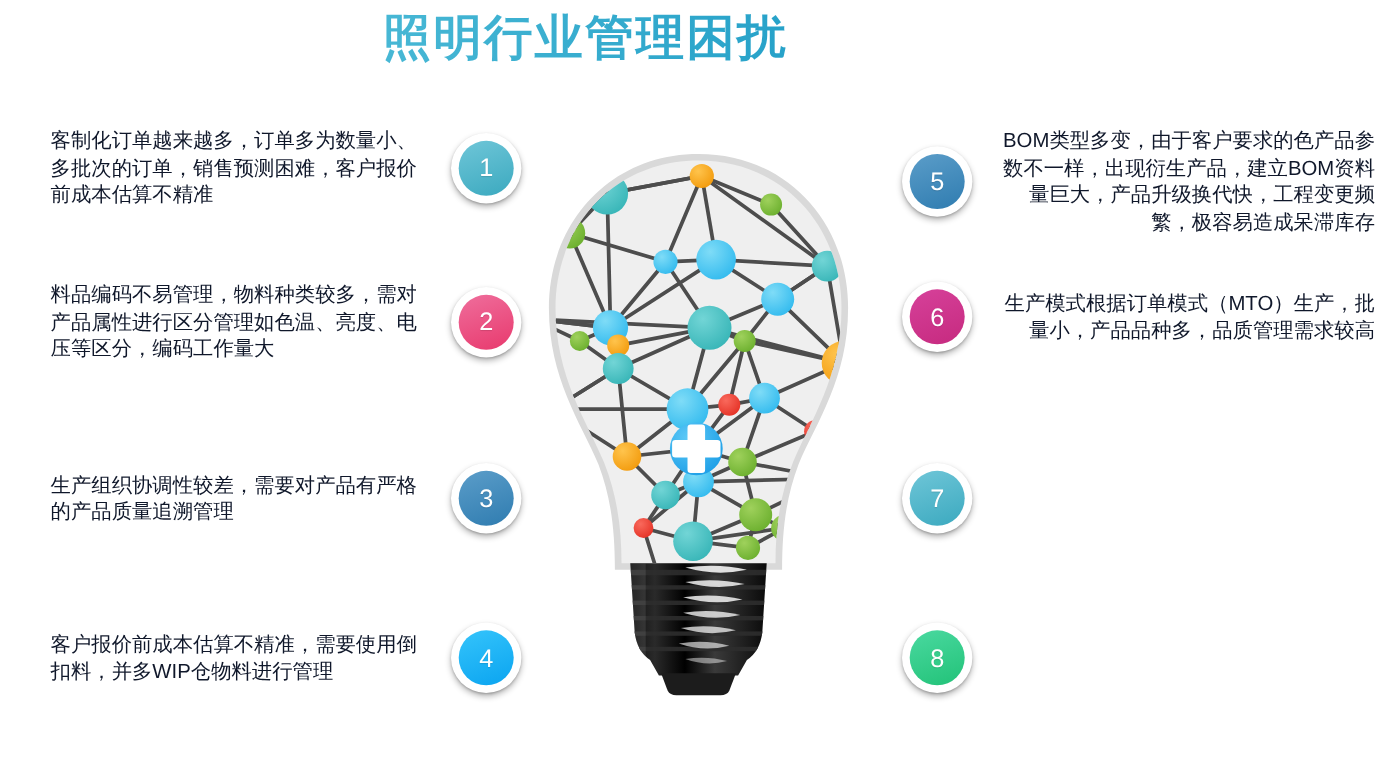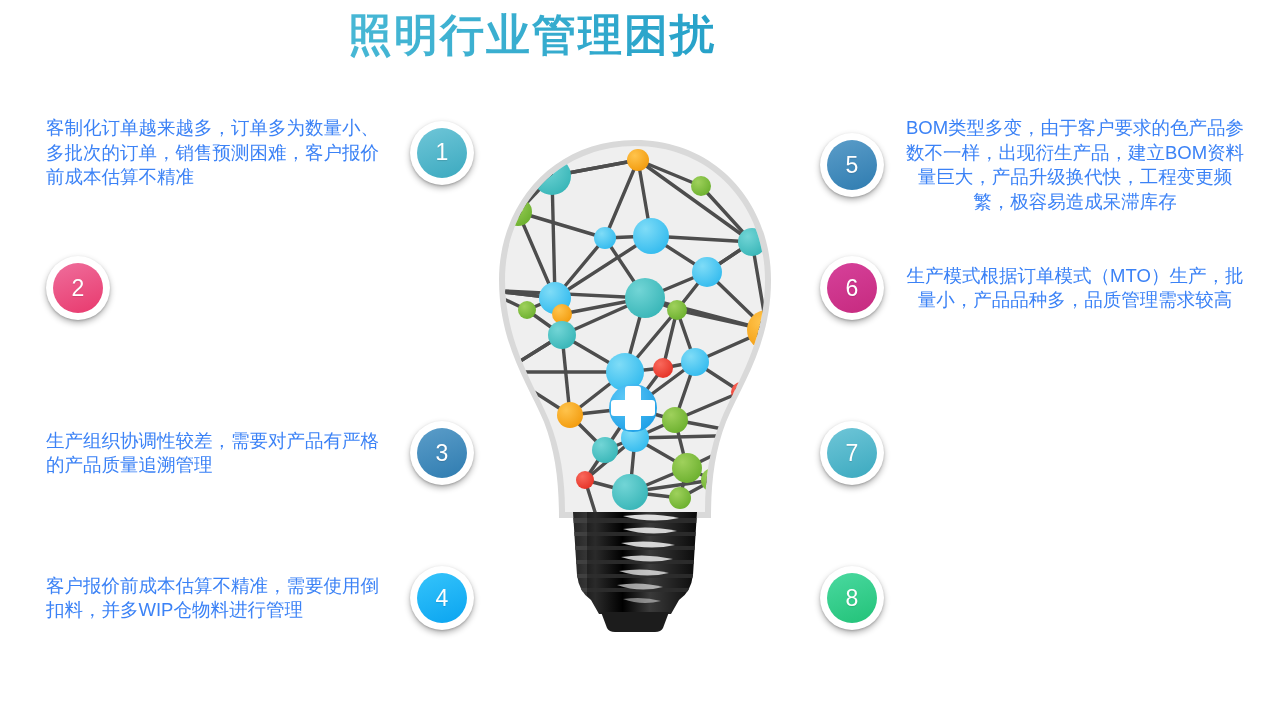--- a/index.html
+++ b/index.html
@@ -70,25 +70,25 @@
     color: #ffffff;
     font-size: 23px;
     font-weight: normal;
     line-height: 1;
     text-shadow: 0 1px 1px rgba(0,0,0,0.12);
   }
 
   .item-text {
     font-size: 18.5px;
     line-height: 24.5px;
-    color: #3b82f6;
+    color: #0f172a;
     letter-spacing: 0px;
   }
   .item.left .item-text  { margin-right: 14px; order: -1; text-align: left; width: 350px; }
-  .item.right .item-text { margin-left: 16px; text-align: center; width: 350px; }
+  .item.right .item-text { margin-left: 16px; text-align: right; width: 350px; }
 
   
   #bulb {
     position: absolute;
     left: 455px;
     top: 120px;
     width: 360px;
     height: 520px;
   }
 </style>
@@ -299,20 +299,21 @@
         </div>
       </div>
       <div class="item-text">客制化订单越来越多，订单多为数量小、多批次的订单，销售预测困难，客户报价前成本估算不精准</div>
     </div>
     <div class="item left" style="top: 256px;">
       <div class="badge-wrap">
         <div class="badge">
           <div class="badge-inner" style="background: linear-gradient(160deg, rgb(239, 110, 156) 0%, rgb(232, 57, 109) 100%);">2</div>
         </div>
       </div>
+      <div class="item-text">料品编码不易管理，物料种类较多，需对产品属性进行区分管理如色温、亮度、电压等区分，编码工作量大</div>
     </div>
     <div class="item left" style="top: 421px;">
       <div class="badge-wrap">
         <div class="badge">
           <div class="badge-inner" style="background: linear-gradient(160deg, rgb(91, 157, 201) 0%, rgb(47, 124, 176) 100%);">3</div>
         </div>
       </div>
       <div class="item-text">生产组织协调性较差，需要对产品有严格的产品质量追溯管理</div>
     </div>
     <div class="item left" style="top: 566px;">

